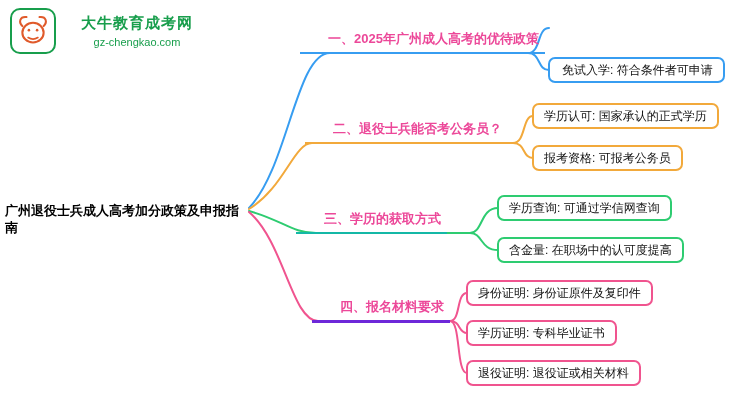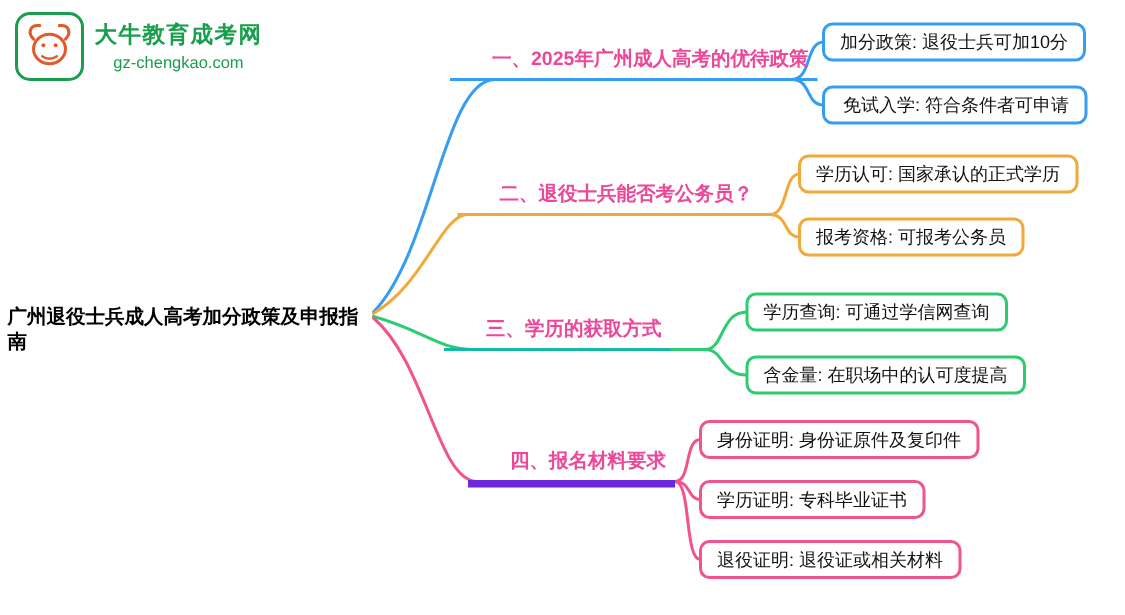--- a/index.html
+++ b/index.html
@@ -19,21 +19,21 @@
     left: 0; top: 0;
     width: 750px; height: 410px;
   }
 
   
   .logo {
     position: absolute;
     left: 10px; top: 8px;
     display: flex;
     align-items: center;
-    gap: 7px;
+    gap: 25px;
   }
   .logo-iconbox {
     width: 46px; height: 46px;
     border: 2px solid #189E4C;
     border-radius: 10px;
     display: flex;
     align-items: center;
     justify-content: center;
     background: #fff;
   }
@@ -69,21 +69,21 @@
     font-size: 13px;
     font-weight: bold;
     color: #ec4899;
     white-space: nowrap;
     line-height: 18px;
     padding: 0 6px 4px 28px;
   }
   .b1 { left: 300px; top: 30px;  border-bottom: 2px solid #379DF1; }
   .b2 { left: 305px; top: 120px; border-bottom: 2px solid #F2A93B; }
   .b3 { left: 296px; top: 210px; border-bottom: 2px solid #14b8a6; }
-  .b4 { left: 312px; top: 298px; border-bottom: 5px solid #6d28d9; }
+  .b4 { left: 312px; top: 298px; border-bottom: 3px solid #6d28d9; }
 
   
   .leaf {
     position: absolute;
     background: #ffffff;
     border: 2px solid #000;
     border-radius: 7px;
     font-size: 12px;
     color: #111;
     line-height: 18px;
@@ -159,21 +159,20 @@
     </div>
   </div>
 
   <div class="root">广州退役士兵成人高考加分政策及申报指南</div>
 
   <div class="branch b1">一、2025年广州成人高考的优待政策</div>
   <div class="branch b2">二、退役士兵能否考公务员？</div>
   <div class="branch b3">三、学历的获取方式</div>
   <div class="branch b4">四、报名材料要求</div>
 
-  <div class="leaf blue l-b1">加分政策: 退役士兵可加10分</div>
   <div class="leaf blue l-b2">免试入学: 符合条件者可申请</div>
   <div class="leaf orange l-o1">学历认可: 国家承认的正式学历</div>
   <div class="leaf orange l-o2">报考资格: 可报考公务员</div>
   <div class="leaf green l-g1">学历查询: 可通过学信网查询</div>
   <div class="leaf green l-g2">含金量: 在职场中的认可度提高</div>
   <div class="leaf pink l-p1">身份证明: 身份证原件及复印件</div>
   <div class="leaf pink l-p2">学历证明: 专科毕业证书</div>
   <div class="leaf pink l-p3">退役证明: 退役证或相关材料</div>
 
 </div>

